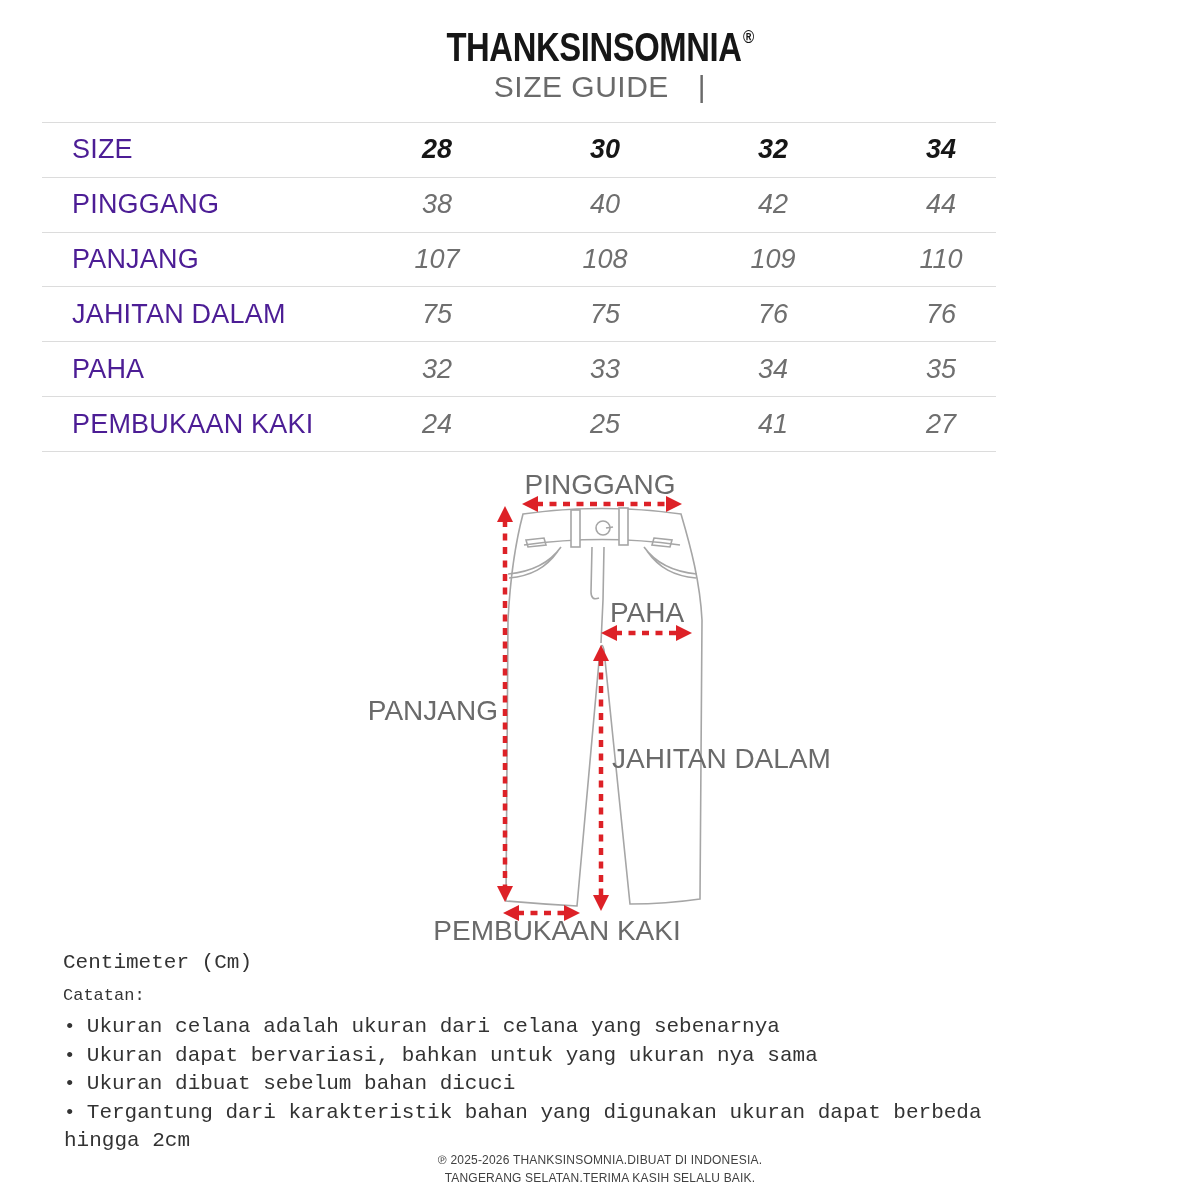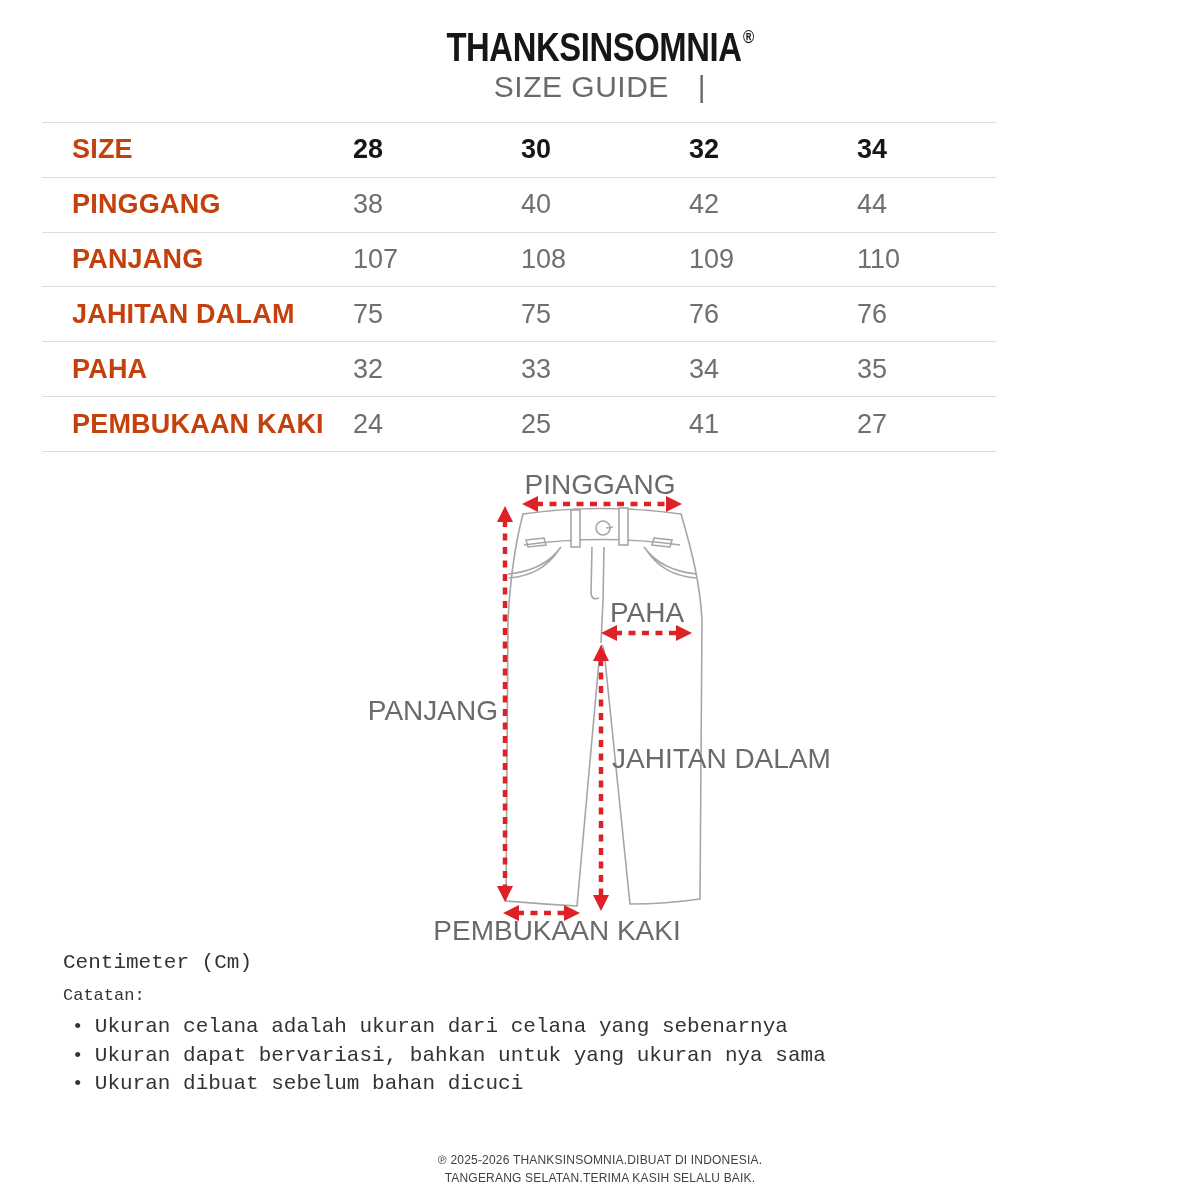--- a/index.html
+++ b/index.html
@@ -14,38 +14,38 @@
   .subtitle{position:absolute;top:70px;left:0;width:1200px;display:flex;justify-content:center;
             align-items:center;gap:29px;font-size:30px;color:#6a6a6a;letter-spacing:0.5px;}
   .subtitle .sep{color:#6a6a6a;}
 
   
   .size-table{position:absolute;top:122px;left:42px;width:1115px;height:329px;
               border-top:1px solid #dcdcdc;display:flex;flex-direction:column;}
   .trow{flex:1;display:grid;grid-template-columns:311px repeat(5,168px);
         border-bottom:1px solid #dcdcdc;align-items:center;}
   .cell{font-size:27px;}
-  .cell.label{padding-left:30px;font-weight:bold;color:#c2410c;letter-spacing:0.2px;}
-  .cell.value{text-align:left;color:#6f6f6f;}
+  .cell.label{padding-left:30px;font-weight:normal;color:#4c1d95;letter-spacing:0.2px;}
+  .cell.value{text-align:center;color:#6f6f6f;font-style:italic;}
   .trow.thead .cell.value{font-weight:bold;color:#161616;}
 
   
   .diagram{position:absolute;top:470px;left:0;width:1200px;height:485px;}
   .pants path,.pants rect,.pants circle{stroke:var(--outline-color,#a6a6a6);stroke-width:1.6;fill:none;}
   .pants .body{fill:#ffffff;}
   .pants .loop{fill:#ffffff;}
   .arrow-line{stroke:var(--arrow-color,#dd2127);stroke-width:4.5;stroke-dasharray:7 6.5;fill:none;}
   .arrow-head{fill:var(--arrow-color,#dd2127);stroke:none;}
   .dlabel{font-family:"Liberation Sans",sans-serif;font-size:28px;fill:#6a6a6a;}
 
   
   .mono{font-family:"Liberation Mono","DejaVu Sans Mono",monospace;color:#333333;}
   .unit{position:absolute;top:951px;left:63px;font-size:21px;}
   .notes-heading{position:absolute;top:986px;left:63px;font-size:17px;}
-  .notes{position:absolute;top:1013px;left:72px;margin:0;padding:0;list-style:none;}
+  .notes{position:absolute;top:1013px;left:64px;margin:0;padding:0;list-style:none;}
   .notes li{font-size:21px;line-height:27.5px;}
   .notes li::before{content:"\2022\00a0";font-size:19px;}
 
   
   .footer{position:absolute;top:1151px;left:0;width:1200px;text-align:center;
           font-size:12px;line-height:18px;color:#414141;letter-spacing:0.2px;}
 </style>
 </head>
 <body>
 
@@ -162,20 +162,21 @@
       <text class="dlabel" x="557" y="470" text-anchor="middle">PEMBUKAAN KAKI</text>
     </g>
   </svg>
 
   <div class="unit mono">Centimeter (Cm)</div>
   <div class="notes-heading mono">Catatan:</div>
   <ul class="notes">
     <li class="mono">Ukuran celana adalah ukuran dari celana yang sebenarnya</li>
     <li class="mono">Ukuran dapat bervariasi, bahkan untuk yang ukuran nya sama</li>
     <li class="mono">Ukuran dibuat sebelum bahan dicuci</li>
+    <li class="mono">Tergantung dari karakteristik bahan yang digunakan ukuran dapat berbeda hingga 2cm</li>
   </ul>
 
   <footer class="footer">
     <div>℗ 2025-2026 THANKSINSOMNIA.DIBUAT DI INDONESIA.</div>
     <div>TANGERANG SELATAN.TERIMA KASIH SELALU BAIK.</div>
   </footer>
 
 </div>
 
 </body></html>

